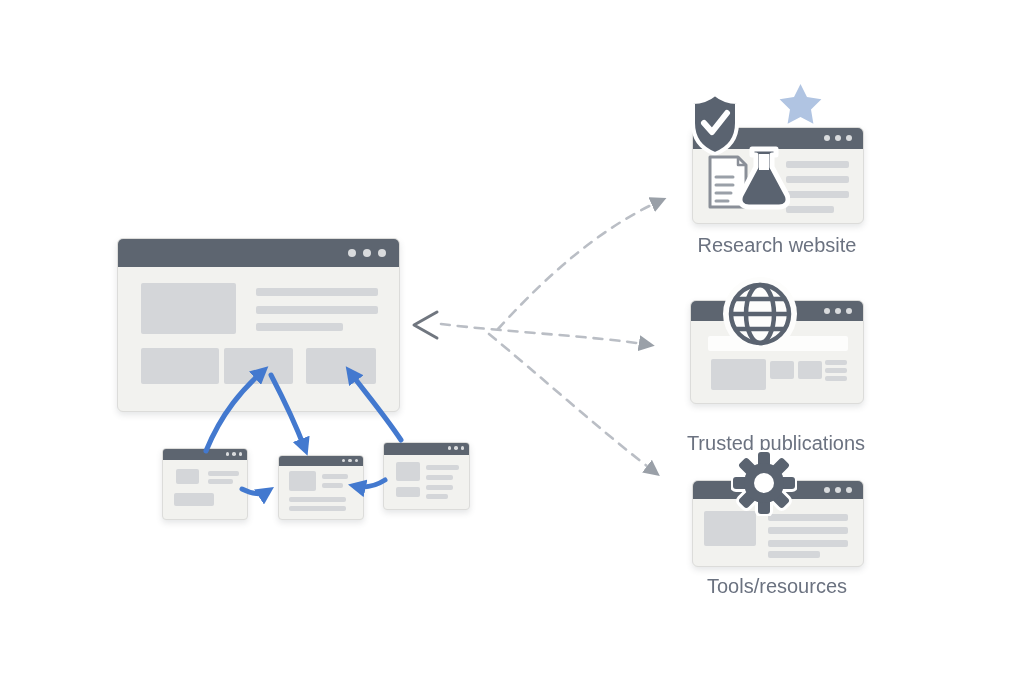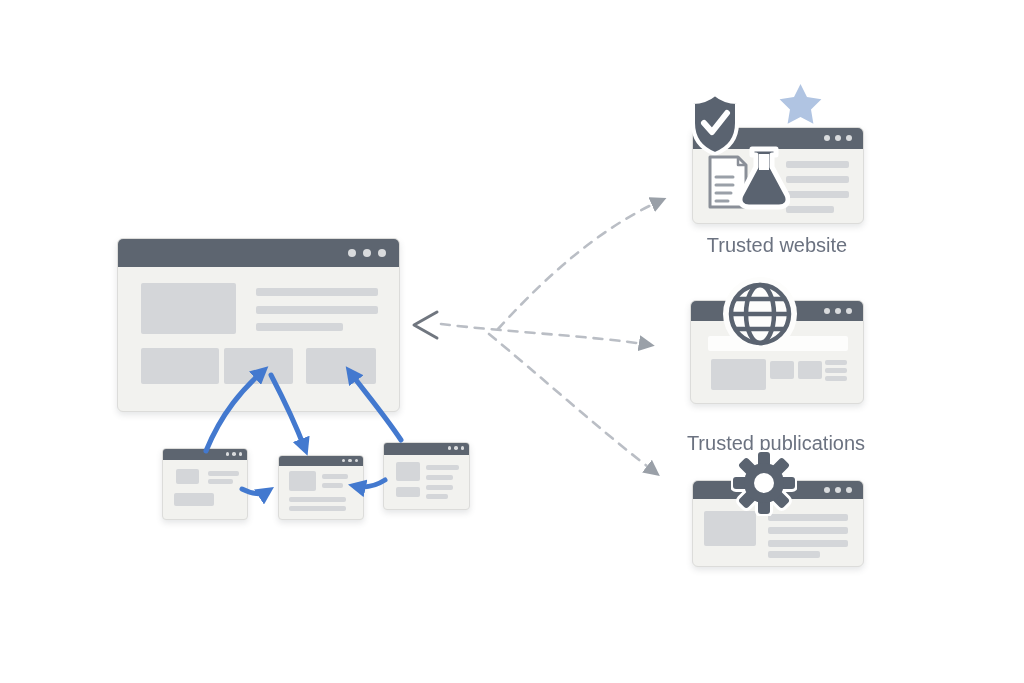--- a/index.html
+++ b/index.html
@@ -99,21 +99,21 @@
         <span class="dot"></span>
         <span class="dot"></span>
         <span class="dot"></span>
       </div>
     </div>
     <div class="block" style="left:93px;top:33px;width:63px;height:7px;"></div>
     <div class="block" style="left:93px;top:48px;width:63px;height:7px;"></div>
     <div class="block" style="left:93px;top:63px;width:63px;height:7px;"></div>
     <div class="block" style="left:93px;top:78px;width:48px;height:7px;"></div>
   </div>
-  <div class="site-label" style="left:677px;top:234px;width:200px;">Trusted website</div>
+  <div class="site-label" style="left:677px;top:234px;width:200px;">Research website</div>
 
   <svg class="icon" style="left:777px;top:83px;" width="47" height="45" viewBox="0 0 47 45">
     <polygon points="23.5,1 30,14.1 44.4,16.2 34,26.4 36.4,40.8 23.5,34 10.6,40.8 13,26.4 2.6,16.2 17,14.1" fill="#b0c4e2"></polygon>
   </svg>
 
   <svg class="icon" style="left:688px;top:91px;" width="54" height="66" viewBox="0 0 54 66">
     <path d="M27 3 C33 8 41 11 49 11 L49 32 C49 48 40 58 27 63 C14 58 5 48 5 32 L5 11 C13 11 21 8 27 3 Z" fill="#5a6370" stroke="#ffffff" stroke-width="4" stroke-linejoin="round"></path>
     <path d="M16 32 L24 41 L39 22" stroke="#ffffff" stroke-width="6" fill="none" stroke-linecap="round" stroke-linejoin="round"></path>
   </svg>
 
@@ -166,20 +166,21 @@
         <span class="dot"></span>
         <span class="dot"></span>
       </div>
     </div>
     <div class="block" style="left:11px;top:30px;width:52px;height:35px;"></div>
     <div class="block" style="left:75px;top:33px;width:80px;height:7px;"></div>
     <div class="block" style="left:75px;top:46px;width:80px;height:7px;"></div>
     <div class="block" style="left:75px;top:59px;width:80px;height:7px;"></div>
     <div class="block" style="left:75px;top:70px;width:52px;height:7px;"></div>
   </div>
+  <div class="site-label" style="left:677px;top:575px;width:200px;">Tools/resources</div>
 
   <svg class="icon" style="left:731px;top:450px;" width="66" height="66" viewBox="0 0 66 66">
     <g stroke="#ffffff" stroke-width="6" fill="#5a6370" stroke-linejoin="round">
       <rect x="27" y="2" width="12" height="62" rx="3"></rect>
       <rect x="27" y="2" width="12" height="62" rx="3" transform="rotate(45 33 33)"></rect>
       <rect x="27" y="2" width="12" height="62" rx="3" transform="rotate(90 33 33)"></rect>
       <rect x="27" y="2" width="12" height="62" rx="3" transform="rotate(135 33 33)"></rect>
       <circle cx="33" cy="33" r="20"></circle>
     </g>
     <g fill="#5a6370">

